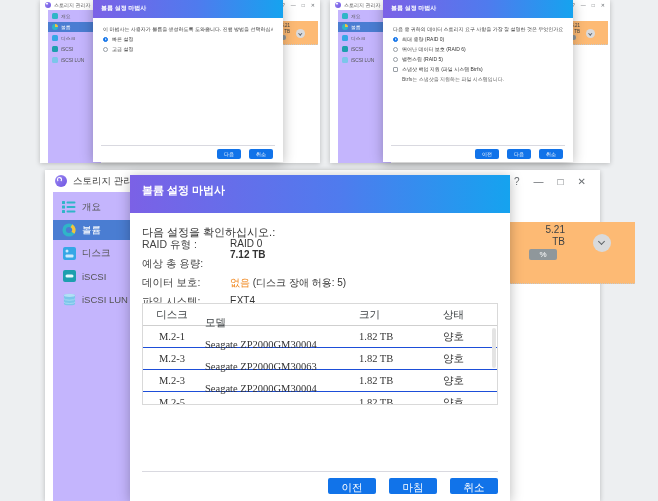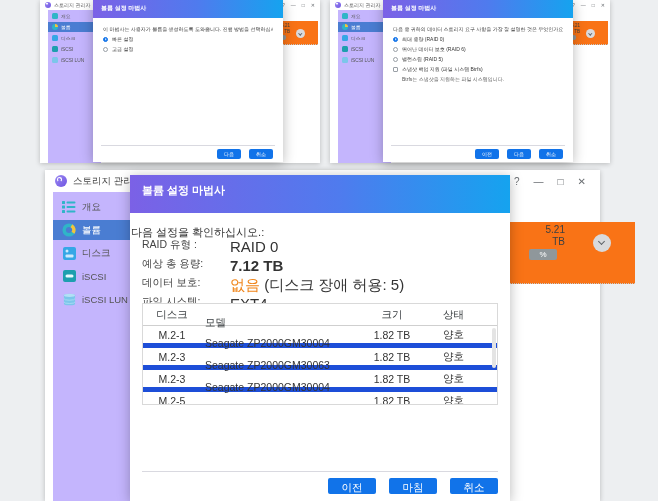--- a/index.html
+++ b/index.html
@@ -27,21 +27,21 @@
   .sep{border-top:1px solid #d9d9e0;}
 
   
   .opt{display:flex;align-items:center;cursor:pointer;}
   .rdot{border-radius:50%;border:1px solid #9aa0a6;background:#fff;flex:none;position:relative;}
   .rdot.on{border-color:#1173e9;background:#1173e9;}
   .rdot.on::after{content:"";position:absolute;left:50%;top:50%;transform:translate(-50%,-50%);background:#fff;border-radius:50%;}
   .cbox{border:1px solid #9aa0a6;border-radius:1px;background:#fff;flex:none;}
 
   
-  .peek{position:absolute;background:#f97316;border-bottom:1px dotted #c4c8cc;}
+  .peek{position:absolute;background:#fdba74;border-bottom:1px dotted #c4c8cc;}
   .peek .ptxt{position:absolute;color:#3c4043;text-align:right;}
   .chip{position:absolute;background:#8f979b;color:#fff;border-radius:2px;text-align:center;overflow:hidden;}
   .circ{position:absolute;background:#d9dadc;border-radius:50%;}
   .chev{position:absolute;border-right:1.5px solid #5f6368;border-bottom:1.5px solid #5f6368;transform:rotate(45deg);}
 
   
   .mini{width:280px;height:163px;}
   .mini .titlebar{height:10px;padding-left:5px;}
   .mini .appicon{width:6px;height:6px;}
   .mini .appicon .swirl{width:2px;height:2px;border-width:1px;left:1px;top:1px;}
@@ -79,34 +79,34 @@
   .main-win .side-item{height:20px;margin-bottom:3px;padding-left:9px;font-size:9.5px;gap:6px;}
   .main-win .side-item:first-child{margin-top:5px;}
   .main-peek{left:450px;top:52px;width:140px;height:62px;}
   .main-peek .ptxt{font-size:10px;}
   .main-peek .chip{font-size:8px;line-height:11px;}
   .main-peek .circ{width:18px;height:18px;}
   .main-peek .chev{width:5px;height:5px;left:5.5px;top:4.5px;}
 
   .main-wiz{left:85px;top:5px;width:380px;height:326px;}
   .main-wiz .wiz-header{height:38px;font-size:11px;padding:8px 12px;}
-  .main-wiz .heading{position:absolute;left:1px;top:50px;font-size:11px;color:#333;}
+  .main-wiz .heading{position:absolute;left:12px;top:50px;font-size:11px;color:#333;}
   .set-row{position:absolute;left:12px;font-size:10.5px;color:#444;}
-  .set-val{position:absolute;left:100px;font-size:15px;color:#333;}
+  .set-val{position:absolute;left:100px;font-size:10px;color:#333;}
   .bold{font-weight:bold;}
   .orange{color:#f0851a;margin-top:44px;}
 
   .dtable{position:absolute;left:12px;top:128px;width:356px;border:1px solid #d9d9d9;background:#fff;}
   .trow{display:flex;align-items:center;height:22px;font-size:10.5px;color:#333;}
   .thead{border-bottom:1px solid #cfcfcf;color:#3c4043;}
   .tbody{height:78px;overflow:hidden;position:relative;}
-  .tbody .trow{border-bottom:5px solid #1d4ed8;}
+  .tbody .trow{border-bottom:1px solid #1d4ed8;font-family:Liberation Serif, serif;}
   .c1{width:58px;text-align:center;flex:none;}
   .c2{width:158px;padding-left:4px;flex:none;white-space:nowrap;overflow:hidden;margin-top:16px;}
-  .c3{width:72px;text-align:center;padding-right:6px;flex:none;}
+  .c3{width:72px;text-align:left;padding-right:6px;flex:none;}
   .c4{width:60px;padding-left:12px;flex:none;}
   .sbar{position:absolute;right:1px;top:2px;width:4px;height:40px;background:#e4e4e4;border-radius:2px;}
 
   .main-wiz .note{position:absolute;left:12px;top:216px;font-size:10.5px;color:#f25c5c;}
   .main-wiz .sep{position:absolute;left:12px;right:12px;top:296px;}
   .main-wiz .foot{position:absolute;right:12px;top:303px;display:flex;gap:13px;}
   .main-wiz .btn{width:48px;height:16px;font-size:10.5px;line-height:16px;}
 
   
   .sicon{width:14px;height:14px;flex:none;display:flex;align-items:center;justify-content:center;}
@@ -330,21 +330,21 @@
 
     <div class="wizard main-wiz">
       <div class="wiz-header"><span>볼륨 설정 마법사</span></div>
 
       <div class="heading">다음 설정을 확인하십시오.:</div>
 
       <div class="set-row" style="top:63px;">RAID 유형 :</div>
       <div class="set-val" style="top:63px;">RAID 0</div>
 
       <div class="set-row" style="top:82px;">예상 총 용량:</div>
-      <div class="set-val bold" style="top:82px;">7.12 TB</div>
+      <div class="set-val bold" style="top:74px;">7.12 TB</div>
 
       <div class="set-row" style="top:101px;">데이터 보호:</div>
       <div class="set-val" style="top:101px;"><span class="orange">없음</span><span> (디스크 장애 허용: 5)</span></div>
 
       <div class="set-row" style="top:120px;">파일 시스템:</div>
       <div class="set-val" style="top:120px;">EXT4</div>
 
       <div class="dtable">
         <div class="trow thead">
           <span class="c1">디스크</span>

